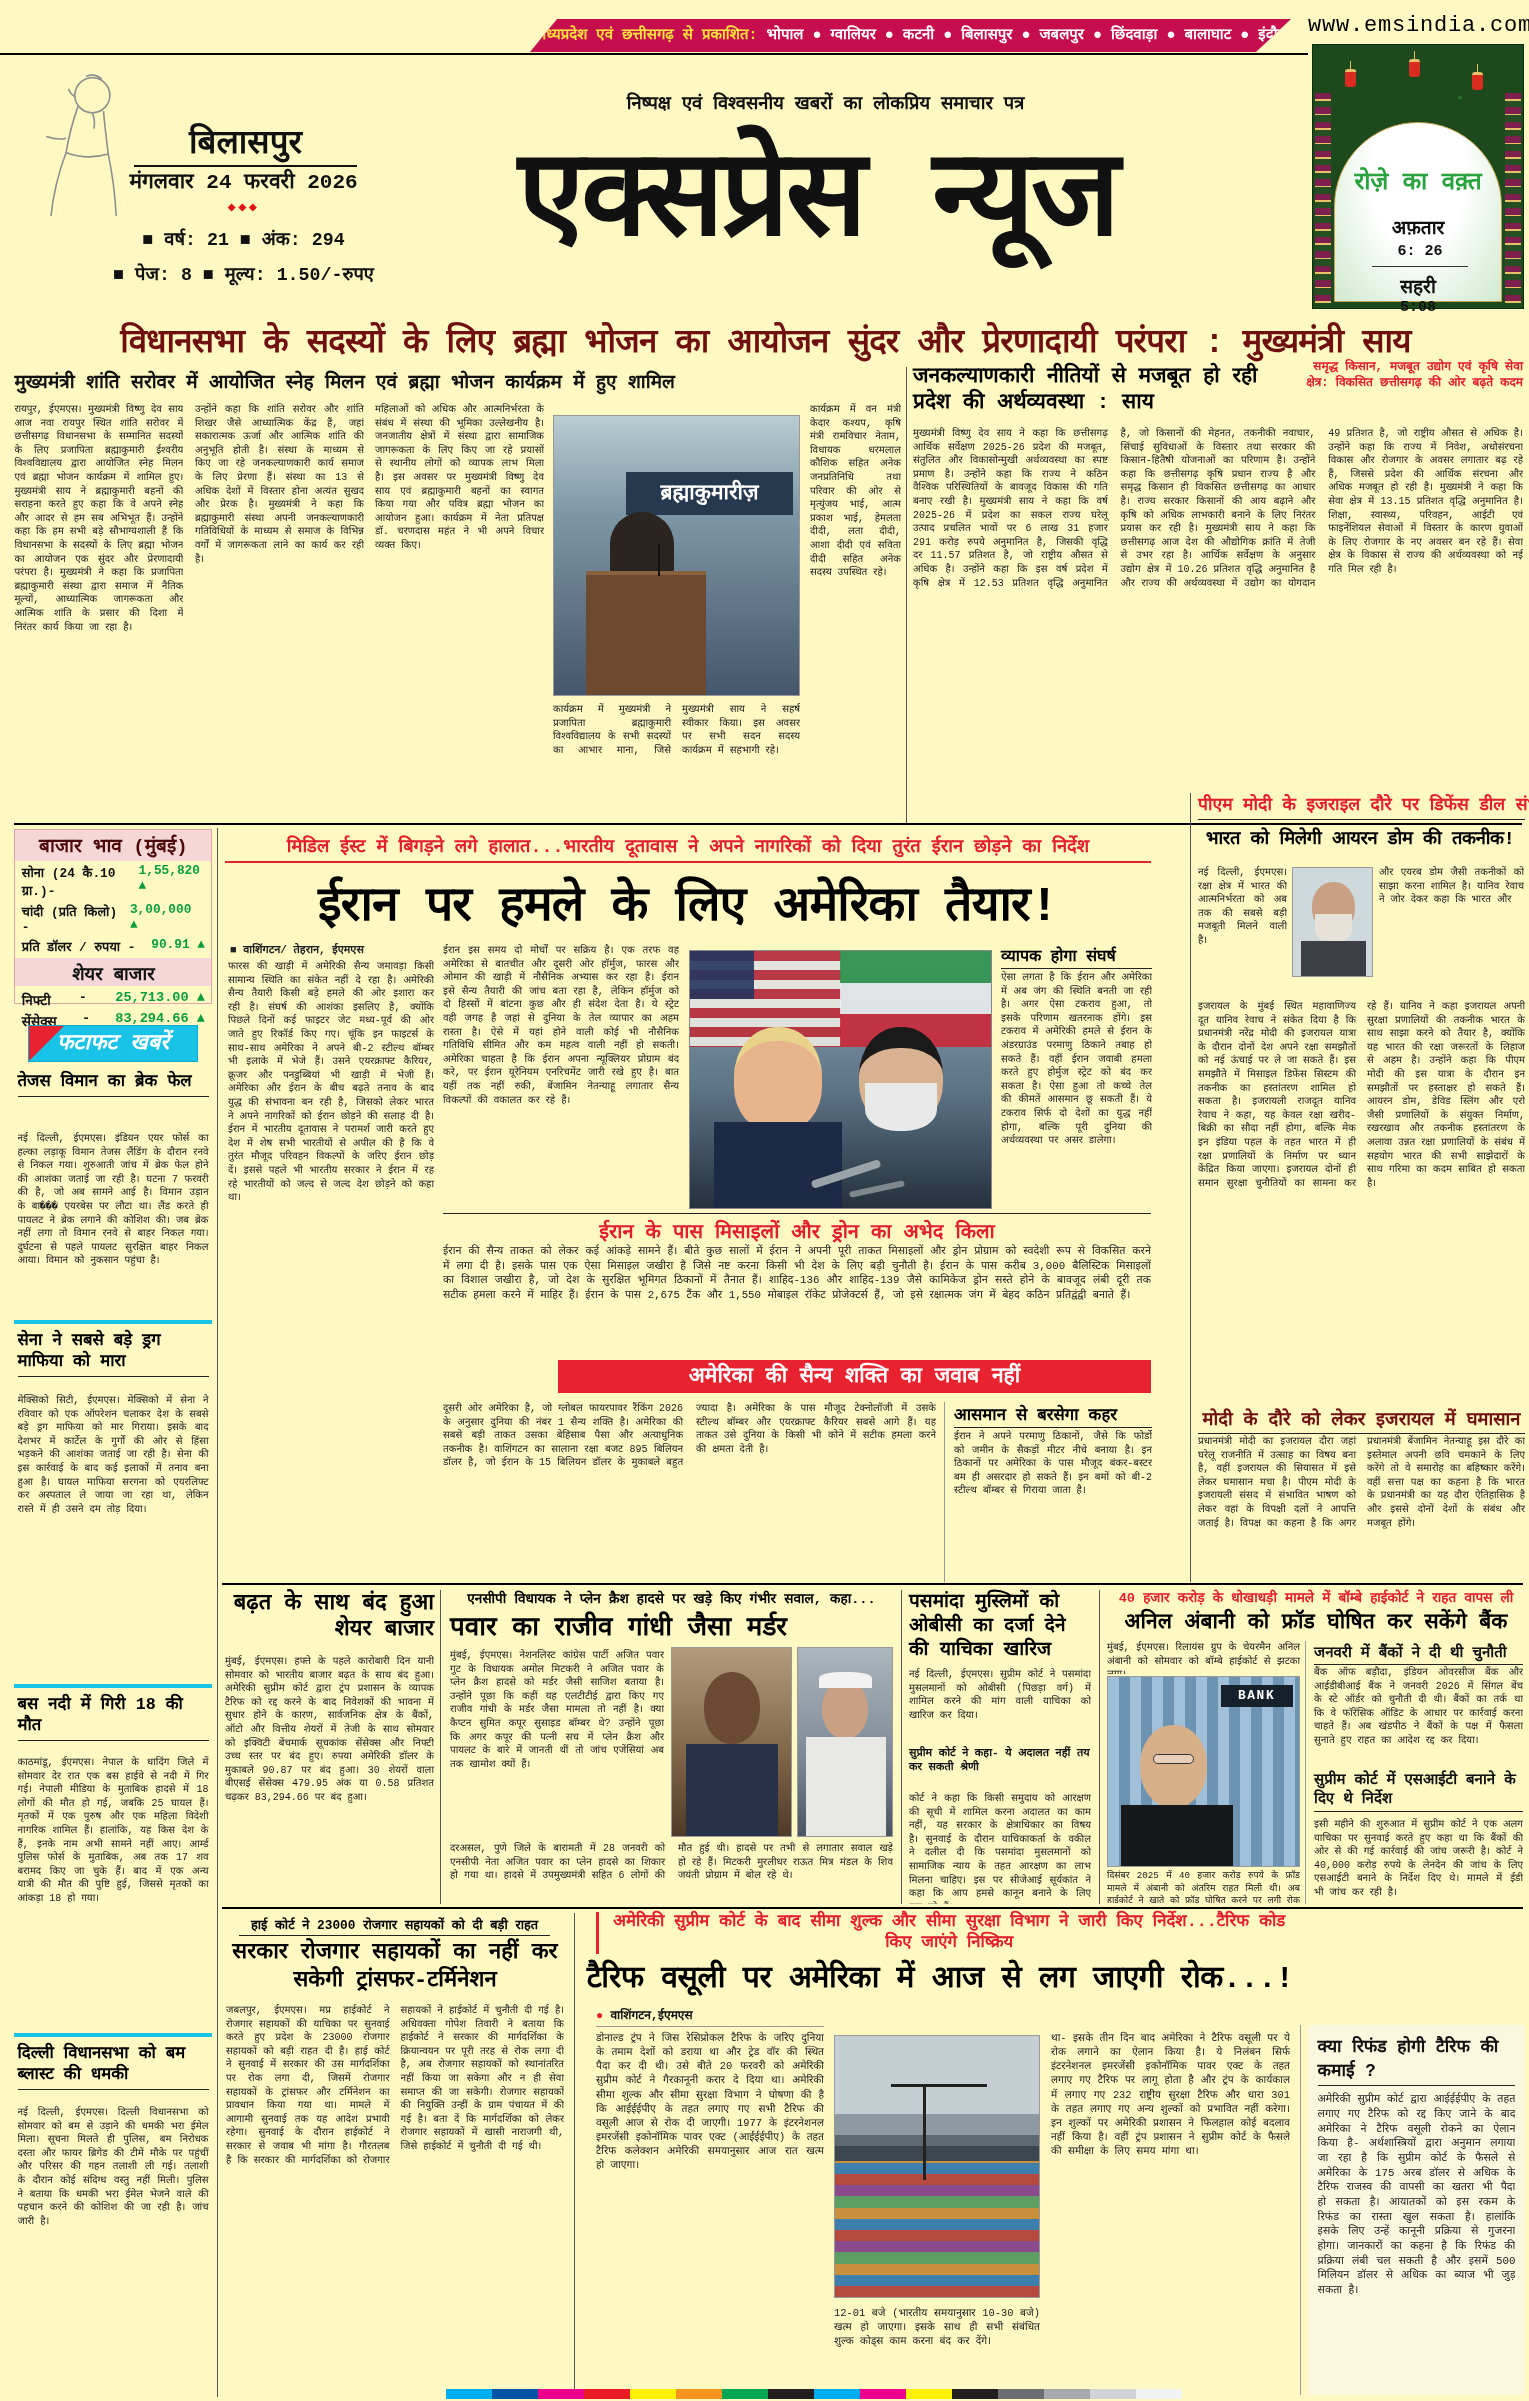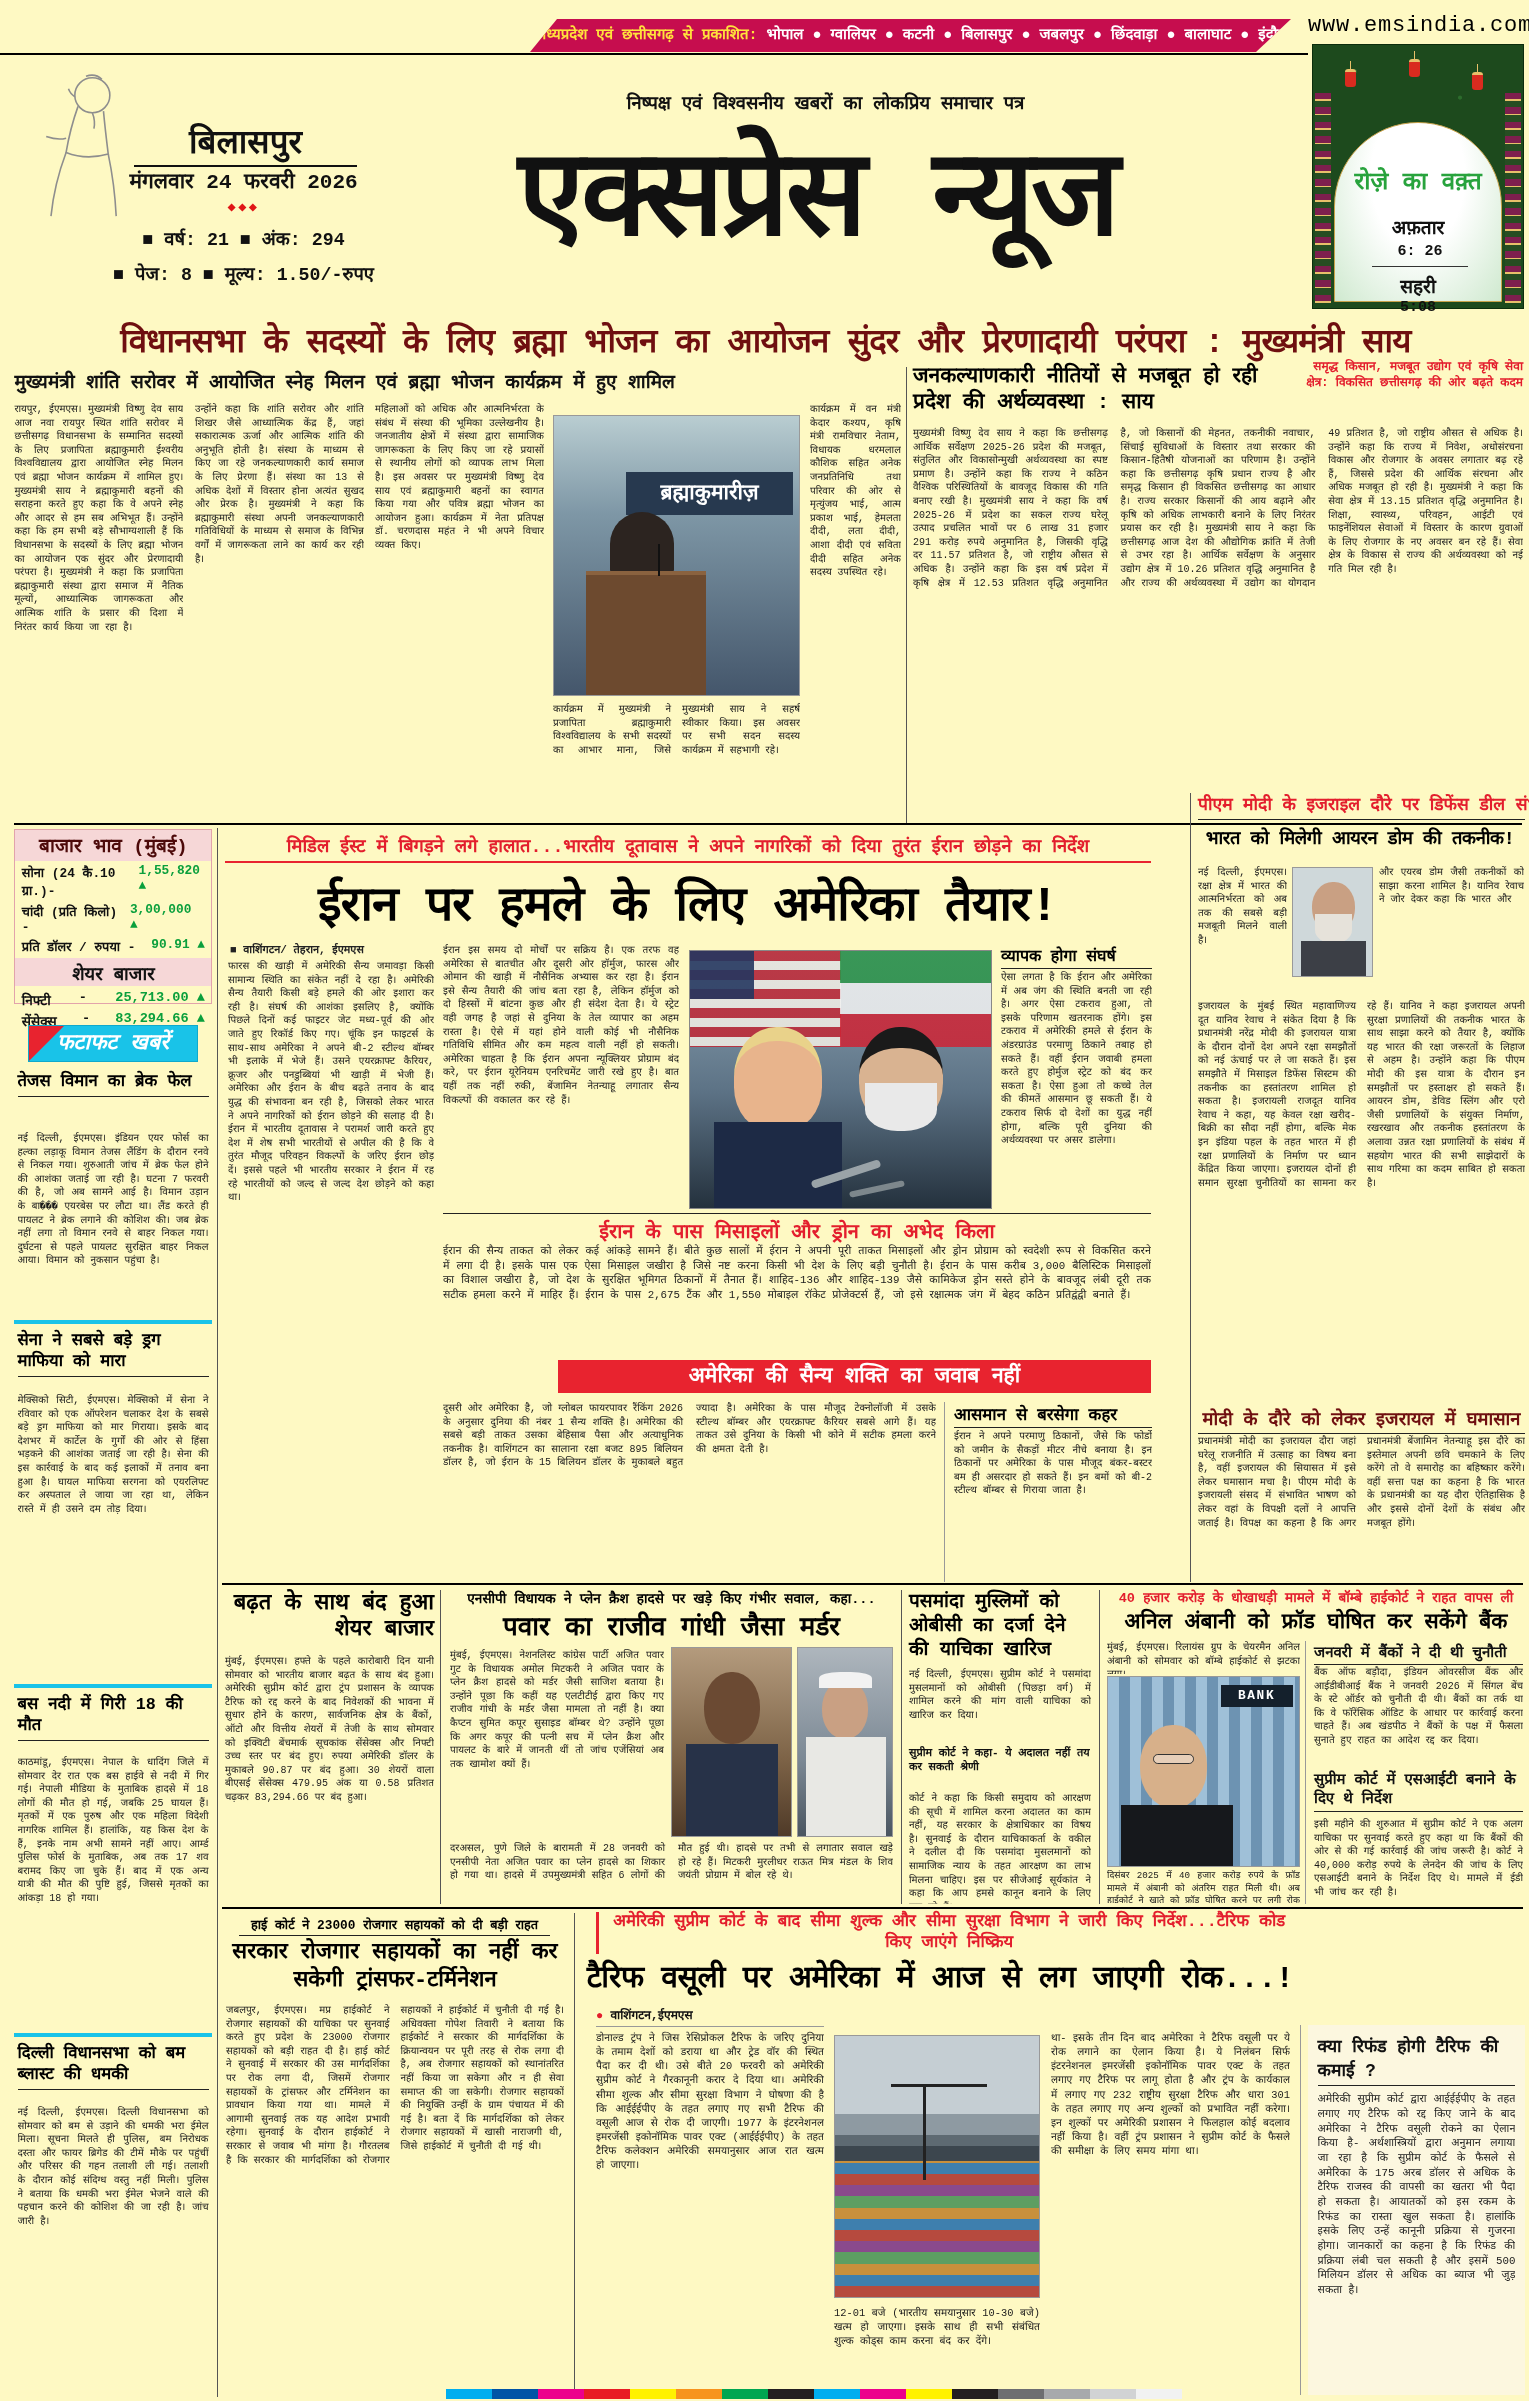--- a/index.html
+++ b/index.html
@@ -211,21 +211,21 @@
   <div class="abs nw maroon" style="left:1198px; top:1405px; width:327px; font-size:18.3px; font-weight:900; text-align:center; border-bottom:1.6px solid #222; padding-bottom:3.2px;">मोदी के दौरे को लेकर इजरायल में घमासान</div>
   <div class="abs body-txt" style="left:1198px; top:1435px; width:327px; height:147px; column-count:2; column-gap:11px;">प्रधानमंत्री मोदी का इजरायल दौरा जहां घरेलू राजनीति में उत्साह का विषय बना है, वहीं इजरायल की सियासत में इसे लेकर घमासान मचा है। पीएम मोदी के इजरायली संसद में संभावित भाषण को लेकर वहां के विपक्षी दलों ने आपत्ति जताई है। विपक्ष का कहना है कि अगर प्रधानमंत्री बेंजामिन नेतन्याहू इस दौरे का इस्तेमाल अपनी छवि चमकाने के लिए करेंगे तो वे समारोह का बहिष्कार करेंगे। वहीं सत्ता पक्ष का कहना है कि भारत के प्रधानमंत्री का यह दौरा ऐतिहासिक है और इससे दोनों देशों के संबंध और मजबूत होंगे।</div>
 
   <div class="hline" style="left:222px; top:1583px; width:1301px;"></div>
 
   <div class="abs hl" style="left:225px; top:1591px; width:209px; font-size:22px; line-height:1.2;text-align:right;">बढ़त के साथ बंद हुआ शेयर बाजार</div>
   <div class="abs body-txt" style="left:225px; top:1655px; width:209px; height:249px;">मुंबई, ईएमएस। हफ्ते के पहले कारोबारी दिन यानी सोमवार को भारतीय बाजार बढ़त के साथ बंद हुआ। अमेरिकी सुप्रीम कोर्ट द्वारा ट्रंप प्रशासन के व्यापक टैरिफ को रद्द करने के बाद निवेशकों की भावना में सुधार होने के कारण, सार्वजनिक क्षेत्र के बैंकों, ऑटो और वित्तीय शेयरों में तेजी के साथ सोमवार को इक्विटी बेंचमार्क सूचकांक सेंसेक्स और निफ्टी उच्च स्तर पर बंद हुए। रुपया अमेरिकी डॉलर के मुकाबले 90.87 पर बंद हुआ। 30 शेयरों वाला बीएसई सेंसेक्स 479.95 अंक या 0.58 प्रतिशत चढ़कर 83,294.66 पर बंद हुआ।</div>
   <div class="vline" style="left:440px; top:1590px; height:314px;"></div>
 
   <div class="abs nw kicker-black" style="left:450px; top:1588px; width:443px; font-size:13.6px; text-align:center;">एनसीपी विधायक ने प्लेन क्रैश हादसे पर खड़े किए गंभीर सवाल, कहा...</div>
-  <div class="abs nw hl" style="left:450px; top:1607px; width:443px; font-size:26px; text-align:center;">पवार का राजीव गांधी जैसा मर्डर</div>
+  <div class="abs nw hl" style="left:450px; top:1607px; width:443px; font-size:26px; ">पवार का राजीव गांधी जैसा मर्डर</div>
   <div class="abs body-txt" style="left:450px; top:1649px; width:214px; height:188px;">मुंबई, ईएमएस। नेशनलिस्ट कांग्रेस पार्टी अजित पवार गुट के विधायक अमोल मिटकरी ने अजित पवार के प्लेन क्रैश हादसे को मर्डर जैसी साजिश बताया है। उन्होंने पूछा कि कहीं यह एलटीटीई द्वारा किए गए राजीव गांधी के मर्डर जैसा मामला तो नहीं है। क्या कैप्टन सुमित कपूर सुसाइड बॉम्बर थे? उन्होंने पूछा कि अगर कपूर की पत्नी सच में प्लेन क्रैश और पायलट के बारे में जानती थीं तो जांच एजेंसियां अब तक खामोश क्यों हैं।</div>
   <div class="photo" style="left:671px; top:1647px; width:121px; height:190px; background:linear-gradient(180deg,#b49b7d 0%,#7c6246 60%,#4f3a28 100%); border:0.8px solid #999;">
     <div class="abs" style="left:32px; top:24px; width:56px; height:72px; background:#6b4a33; border-radius:48%;"></div>
     <div class="abs" style="left:14.4px; top:96px; width:92px; height:94px; background:#273248;"></div>
   </div>
   <div class="photo" style="left:797px; top:1647px; width:96px; height:190px; background:linear-gradient(180deg,#aeb6bd 0%,#7b8894 60%,#4a5560 100%); border:0.8px solid #999;">
     <div class="abs" style="left:24px; top:32px; width:46px; height:59px; background:#c9a083; border-radius:48%;"></div>
     <div class="abs" style="left:21px; top:24px; width:53px; height:16px; background:#f2f2f2; border-radius:40% 40% 0 0;"></div>
     <div class="abs" style="left:8px; top:89px; width:80px; height:100px; background:#e8e8e4;"></div>
   </div>

